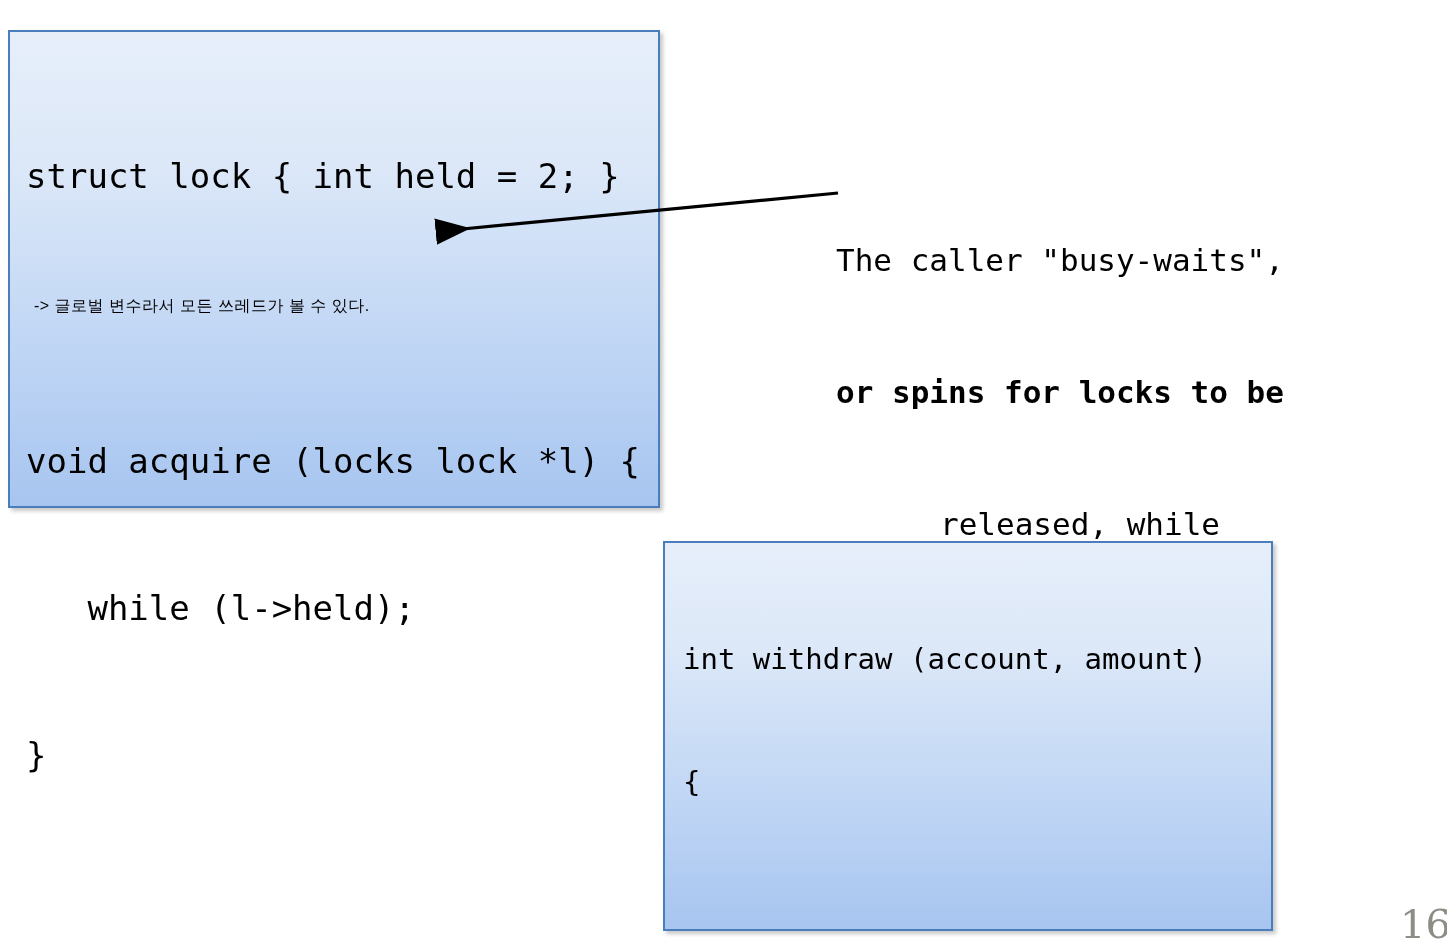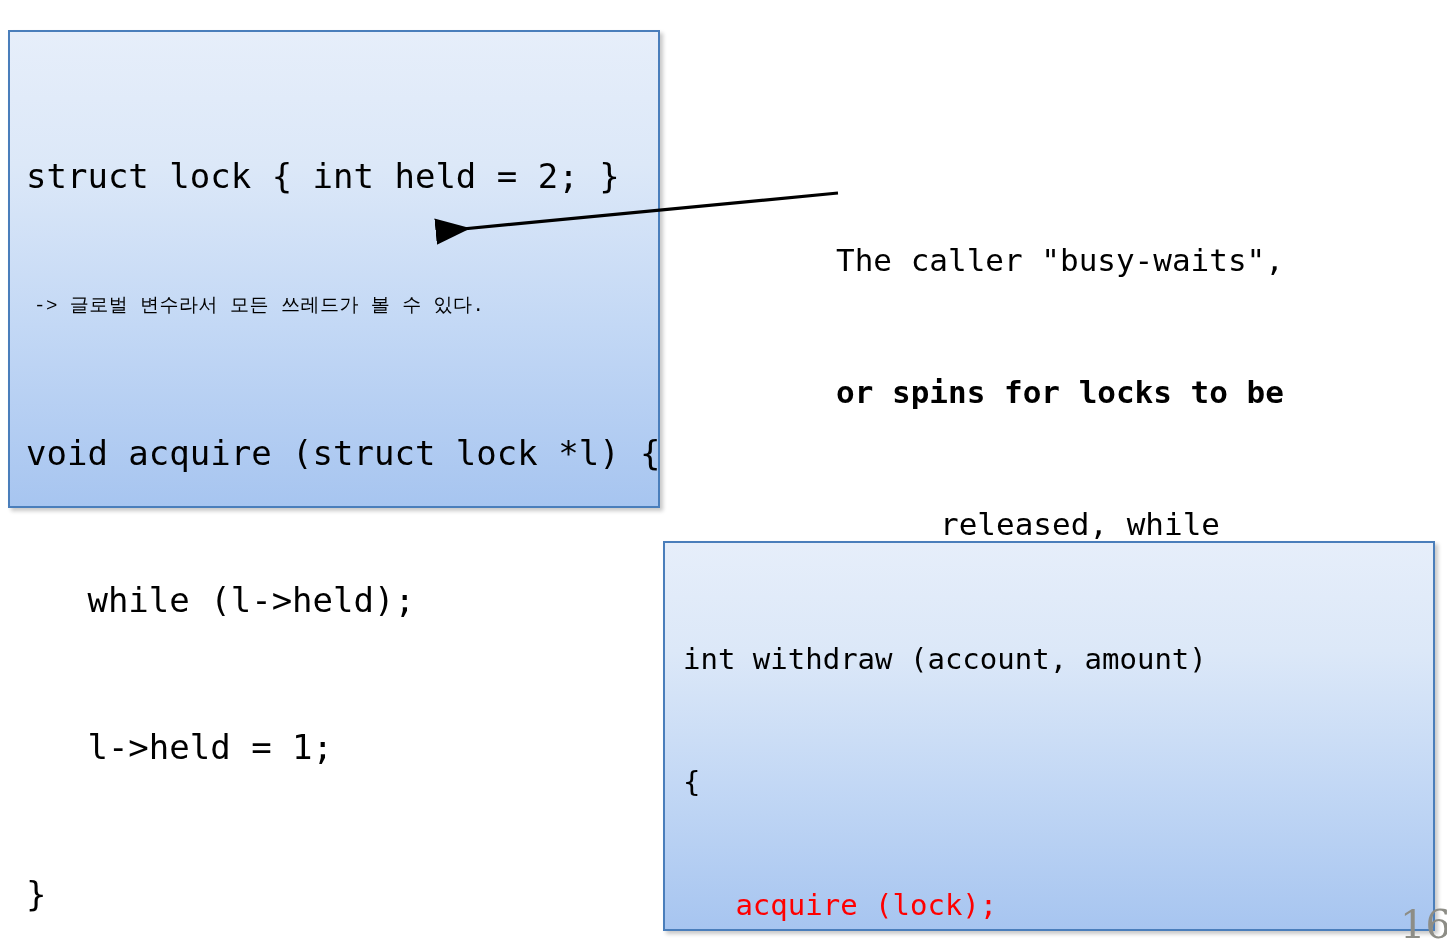--- a/index.html
+++ b/index.html
@@ -31,21 +31,21 @@
   #box-lock {
     left: 8px;
     top: 30px;
     width: 652px;
     height: 478px;
   }
 
   #box-withdraw {
     left: 663px;
     top: 541px;
-    width: 772px;
+    width: 610px;
     height: 390px;
   }
 
   .code-lines {
     position: absolute;
     left: 0;
     top: 0;
     width: 100%;
     color: #000000;
     white-space: pre;
@@ -61,28 +61,28 @@
     padding: 14px 0 0 18px;
     font-size: 29px;
     line-height: 41px;
   }
 
   .code-line {
     white-space: pre;
   }
 
   .kor-note {
-    font-family: Liberation Mono, monospace;
-    font-size: 19px;
+    font-family: Liberation Sans, sans-serif;
+    font-size: 16px;
     line-height: 26px;
     letter-spacing: 0.5px;
     color: #000000;
     padding-left: 8px;
     margin-top: -6px;
-    margin-bottom: 12px;
+    margin-bottom: 20px;
     white-space: pre;
   }
 
   .red {
     color: #FF0000;
   }
 
   
   #annotation {
     position: absolute;
@@ -130,23 +130,22 @@
 </style>
 </head>
 <body>
 
 <div id="slide">
 
   <div class="code-box" id="box-lock">
     <div class="code-lines">
       <div class="code-line">struct lock { int held = 2; }</div>
       <div class="kor-note">-&gt; 글로벌 변수라서 모든 쓰레드가 볼 수 있다.</div>
-      <div class="code-line">void acquire (struct lock *l) {</div>
+      <div class="code-line">void acquire (locks lock *l) {</div>
       <div class="code-line">   while (l-&gt;held);</div>
-      <div class="code-line">   l-&gt;held = 1;</div>
       <div class="code-line">}</div>
       
       
       
     </div>
   </div>
 
   <svg id="arrow-svg" viewBox="0 0 425 70" xmlns="http://www.w3.org/2000/svg">
     <defs>
       <marker id="ahead" markerWidth="11" markerHeight="9" refX="9" refY="4.5" orient="auto">
@@ -160,21 +159,20 @@
     <div class="ann-line">The caller "busy-waits",</div>
     <div class="ann-line">or spins for locks to be</div>
     <div class="ann-line">released, while</div>
     <div class="ann-line">spinlocks</div>
   </div>
 
   <div class="code-box" id="box-withdraw">
     <div class="code-lines">
       <div class="code-line">int withdraw (account, amount)</div>
       <div class="code-line">{</div>
-      <div class="code-line red">   acquire (lock);</div>
       
       
       
       
       
       
     </div>
   </div>
 
   <div id="slide-number">16</div>

